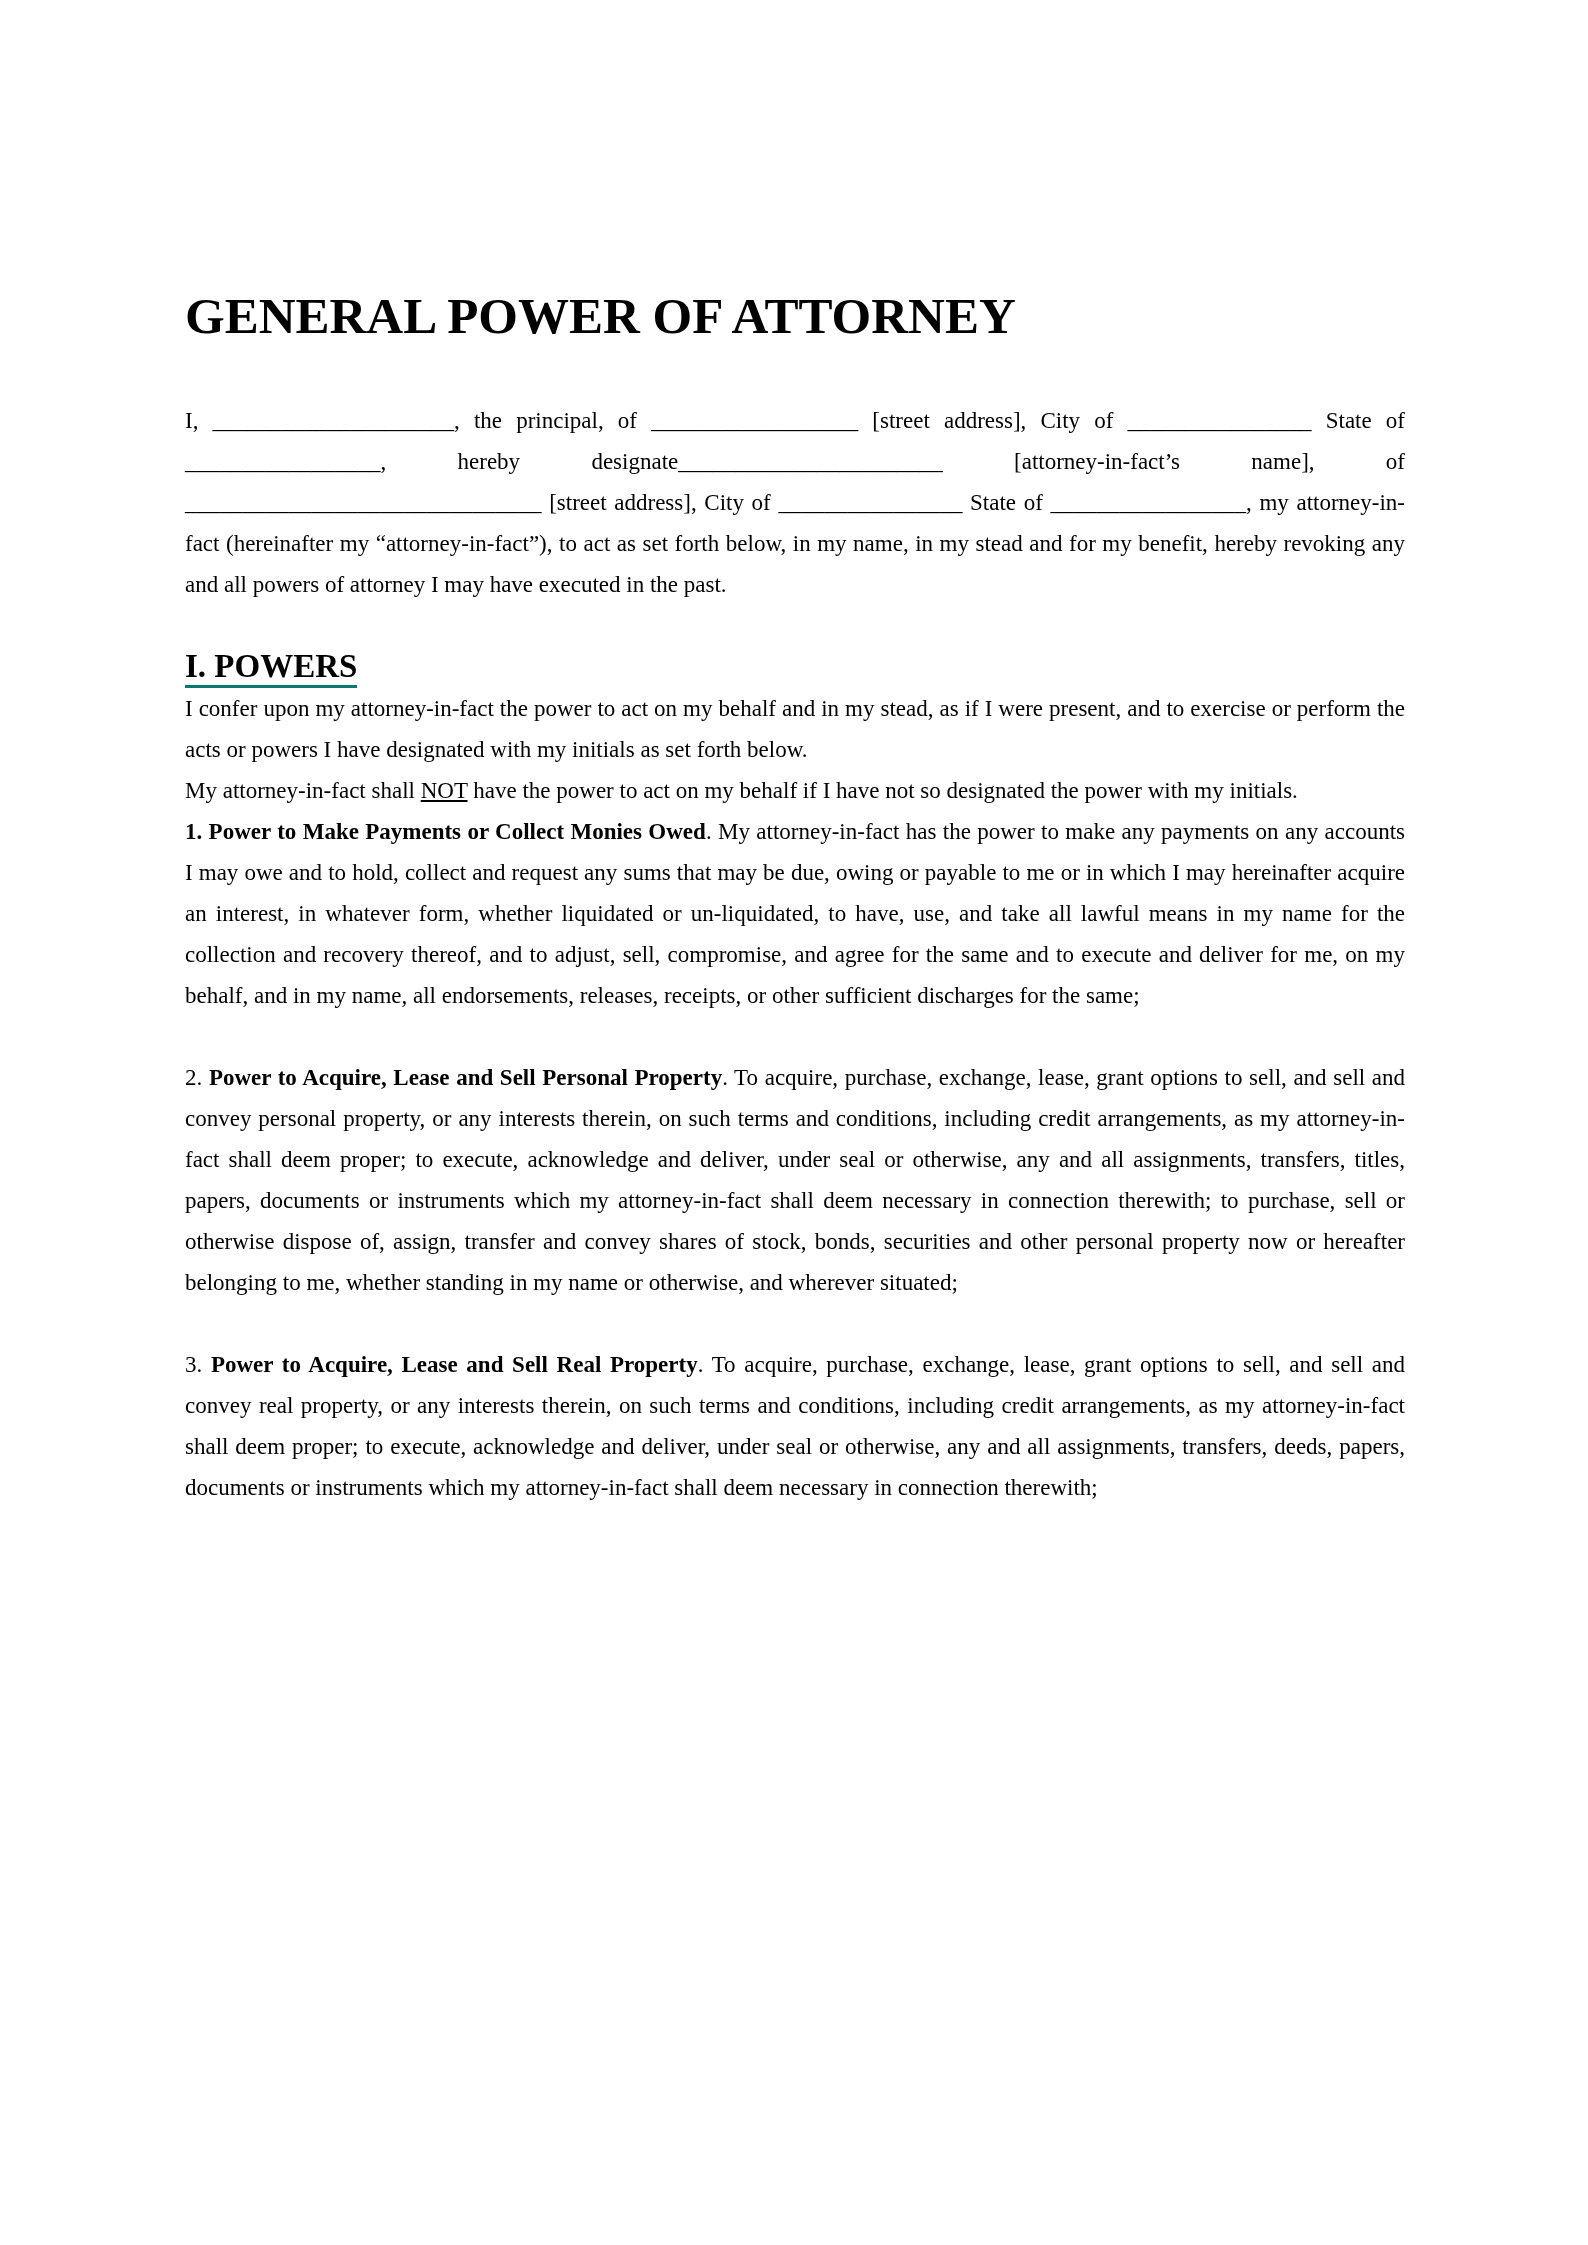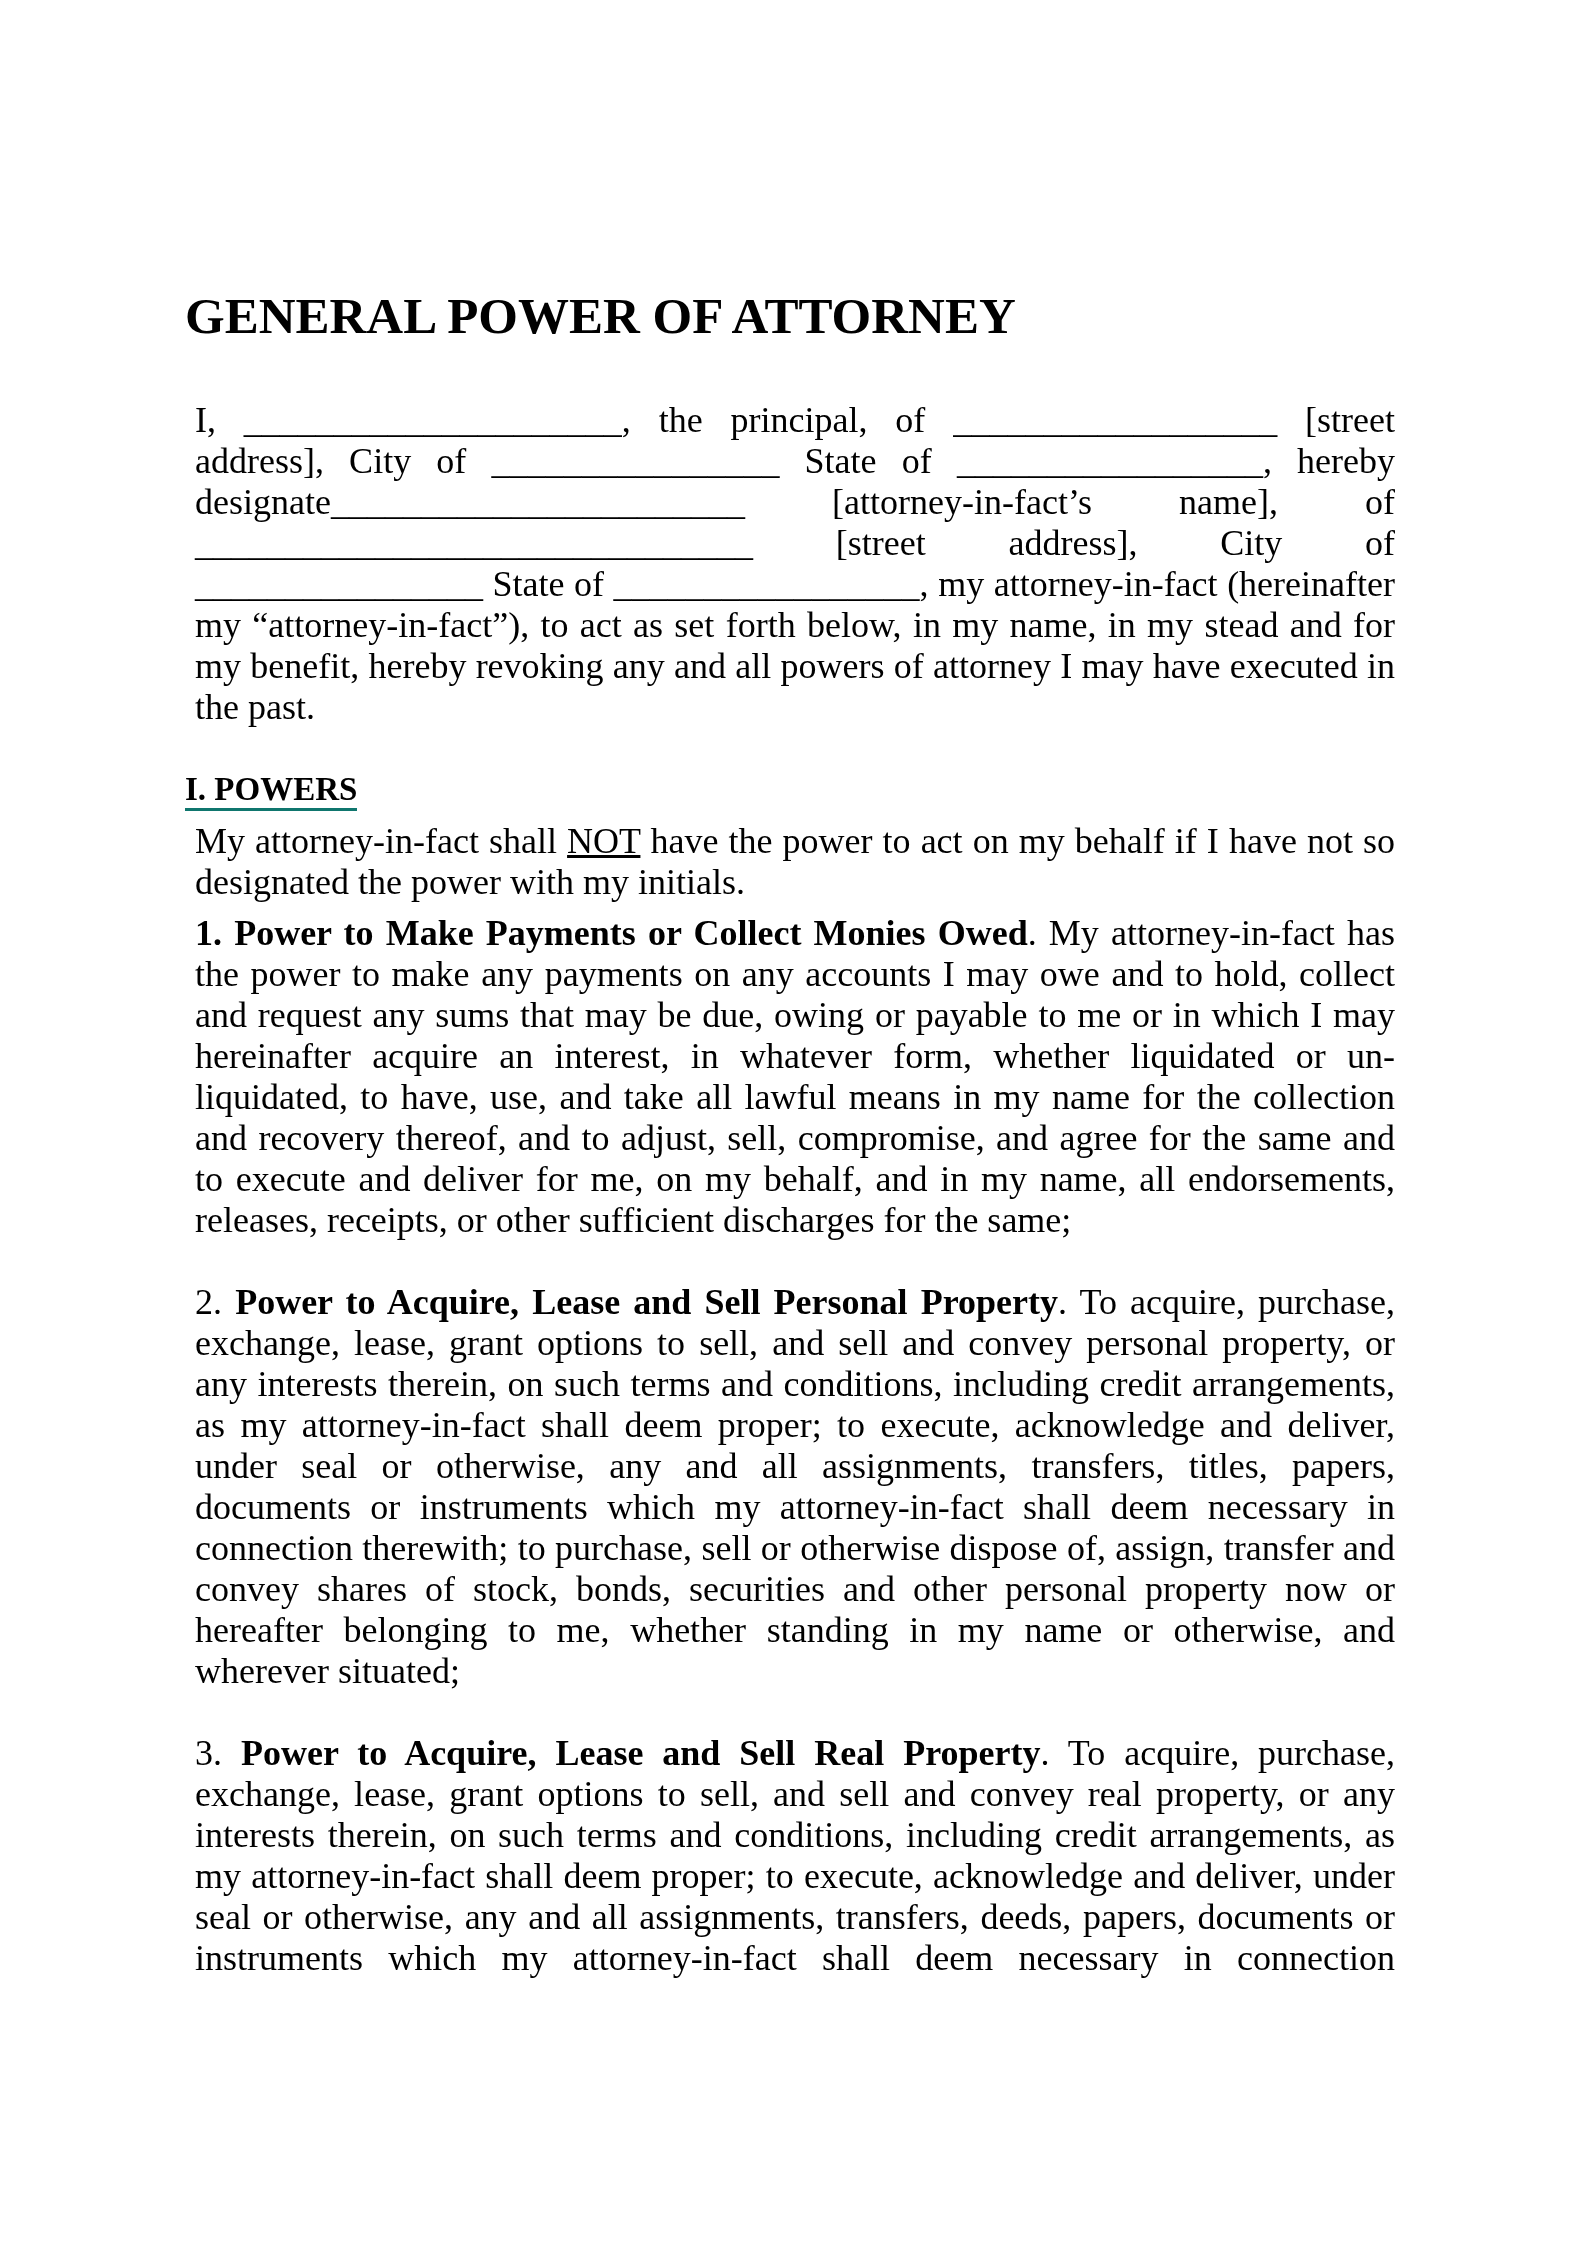--- a/index.html
+++ b/index.html
@@ -19,22 +19,22 @@
     background: #ffffff;
   }
   .doc-title {
     margin: 0 0 56px 0;
     font-size: 51px;
     font-weight: 700;
     line-height: 1.1;
     letter-spacing: 0px;
   }
   p {
-    margin: 10px;
-    font-size: 36px;
+    margin: 0;
+    font-size: 23px;
     line-height: 41px;
     text-align: justify;
   }
   .blank-after { margin-bottom: 41px; }
   .section-heading {
     font-size: 33px;
     font-weight: 700;
     line-height: 41px;
     margin: 0;
     text-align: left;
@@ -54,20 +54,21 @@
 <div class="page">
 
   <h1 class="doc-title">GENERAL POWER OF ATTORNEY</h1>
 
   <p class="blank-after">I, _____________________, the principal, of __________________ [street address], City of ________________ State of _________________, hereby designate_______________________ [attorney-in-fact’s name], of _______________________________ [street address], City of ________________ State of _________________, my attorney-in-fact (hereinafter my “attorney-in-fact”), to act as set forth below, in my name, in my stead and for my benefit, hereby revoking any and all powers of attorney I may have executed in the past.</p>
 
   <div class="section-heading">
     <span class="underlined">I. POWERS</span>
   </div>
 
+  <p>I confer upon my attorney-in-fact the power to act on my behalf and in my stead, as if I were present, and to exercise or perform the acts or powers I have designated with my initials as set forth below.</p>
 
   <p><span>My attorney-in-fact shall </span><span class="u">NOT</span><span> have the power to act on my behalf if I have not so designated the power with my initials.</span></p>
 
   <p class="blank-after"><span></span><b>1. Power to Make Payments or Collect Monies Owed</b><span>. My attorney-in-fact has the power to make any payments on any accounts I may owe and to hold, collect and request any sums that may be due, owing or payable to me or in which I may hereinafter acquire an interest, in whatever form, whether liquidated or un-liquidated, to have, use, and take all lawful means in my name for the collection and recovery thereof, and to adjust, sell, compromise, and agree for the same and to execute and deliver for me, on my behalf, and in my name, all endorsements, releases, receipts, or other sufficient discharges for the same;</span></p>
 
   <p class="blank-after"><span>2. </span><b>Power to Acquire, Lease and Sell Personal Property</b><span>. To acquire, purchase, exchange, lease, grant options to sell, and sell and convey personal property, or any interests therein, on such terms and conditions, including credit arrangements, as my attorney-in-fact shall deem proper; to execute, acknowledge and deliver, under seal or otherwise, any and all assignments, transfers, titles, papers, documents or instruments which my attorney-in-fact shall deem necessary in connection therewith; to purchase, sell or otherwise dispose of, assign, transfer and convey shares of stock, bonds, securities and other personal property now or hereafter belonging to me, whether standing in my name or otherwise, and wherever situated;</span></p>
 
   <p><span>3. </span><b>Power to Acquire, Lease and Sell Real Property</b><span>. To acquire, purchase, exchange, lease, grant options to sell, and sell and convey real property, or any interests therein, on such terms and conditions, including credit arrangements, as my attorney-in-fact shall deem proper; to execute, acknowledge and deliver, under seal or otherwise, any and all assignments, transfers, deeds, papers, documents or instruments which my attorney-in-fact shall deem necessary in connection therewith;</span></p>
 
 

